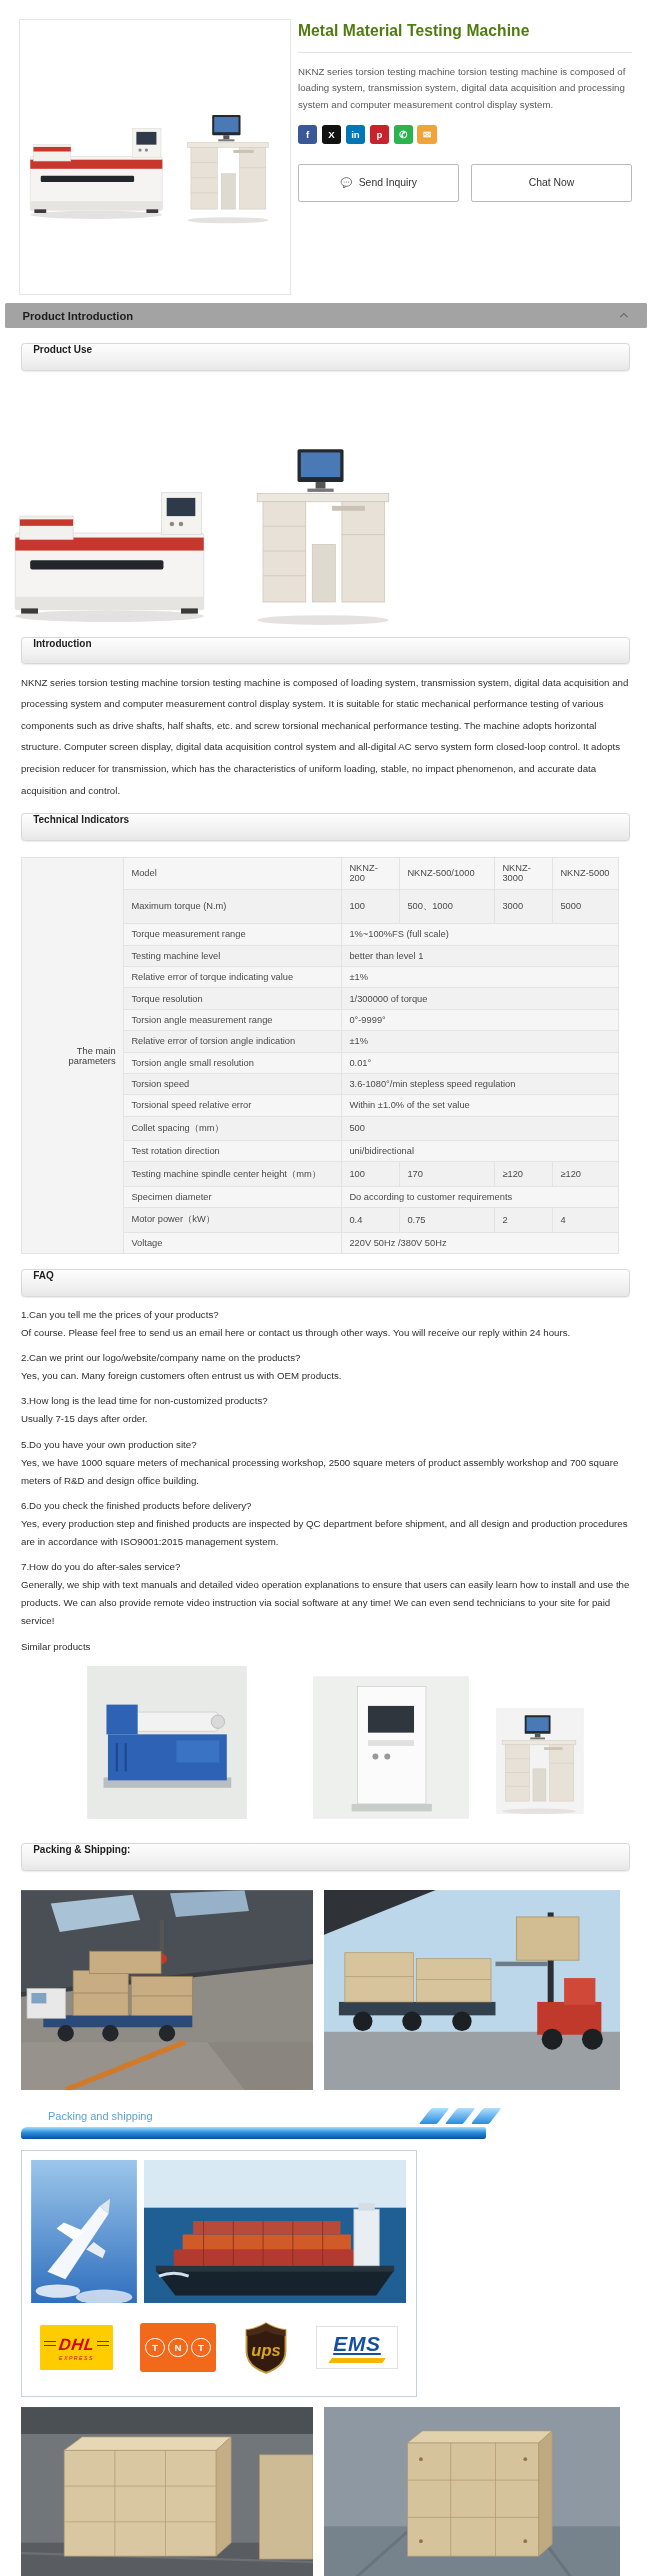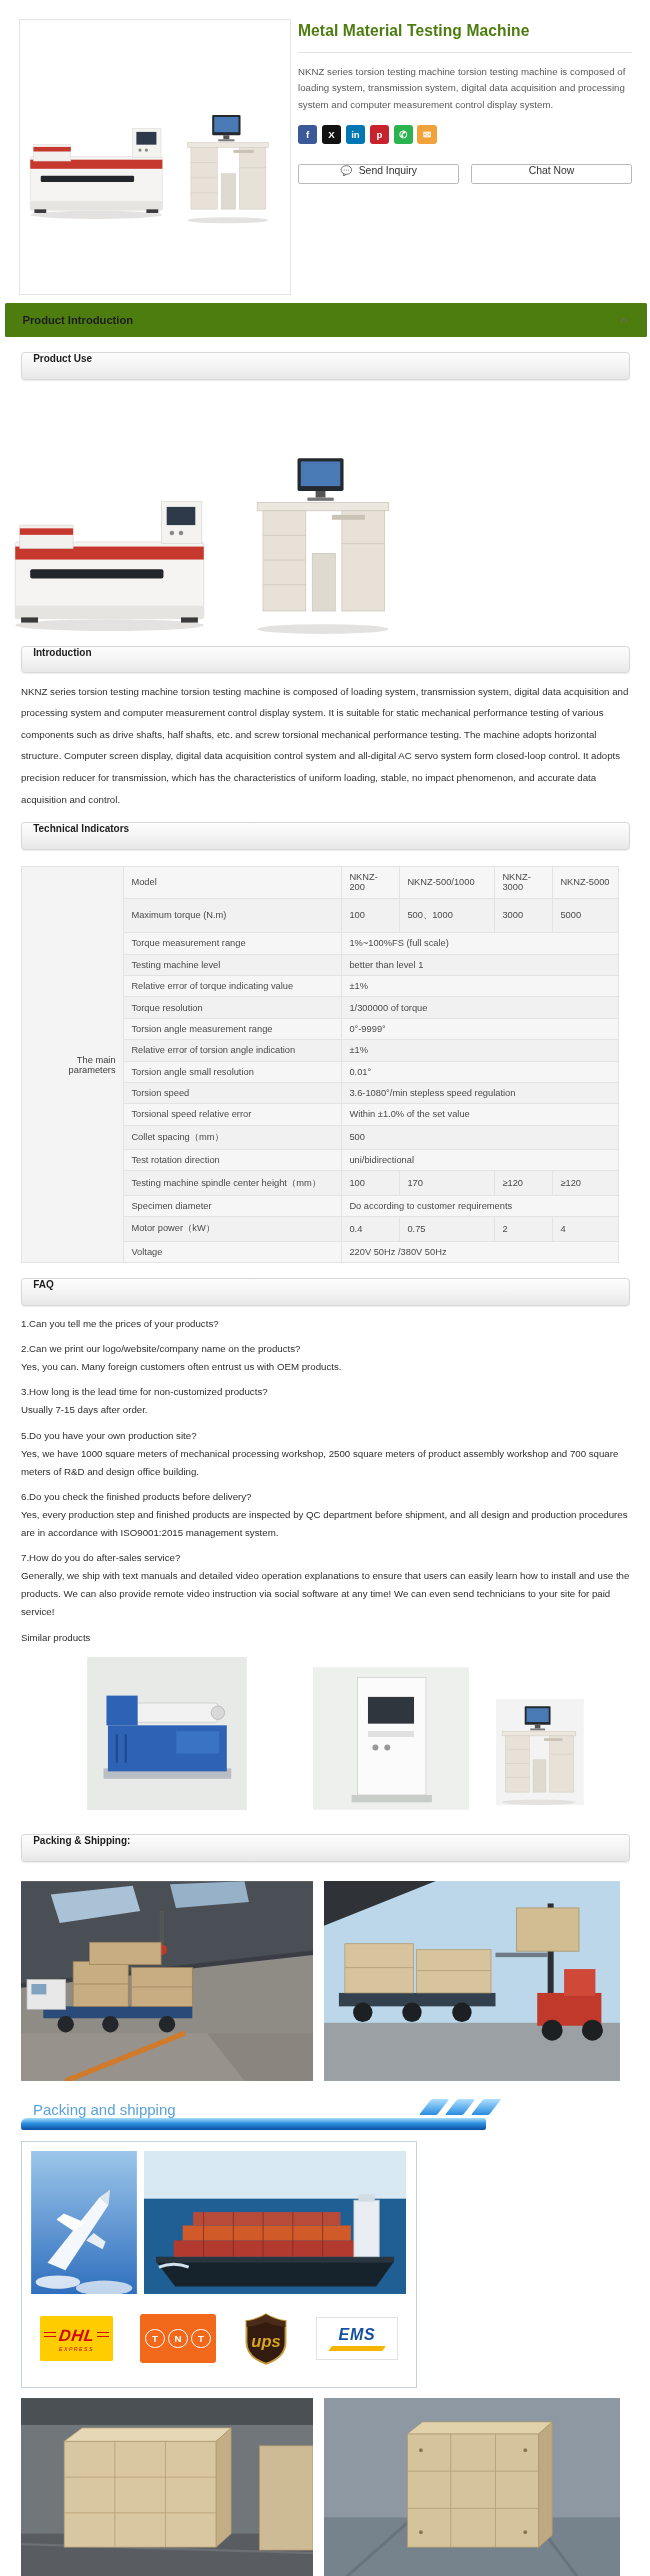--- a/index.html
+++ b/index.html
@@ -19,27 +19,27 @@
   .page-title { font-size: 15.6px; font-weight: bold; color:#4d7c0f; letter-spacing:0.1px; }
   .title-divider { border-bottom: 0.7px solid #e4e4e4; margin: 12px 0 10.4px 0; }
   .product-desc { font-size: 9.7px; color:#5a5a5a; line-height: 16.4px; }
   .social-row { display:flex; gap:4.5px; margin-top: 12px; }
   .social-icon {
     width: 19.4px; height: 19.4px; border-radius: 3px; color:#fff; font-weight:bold;
     font-size: 9.7px; display:flex; align-items:center; justify-content:center; cursor:pointer;
   }
   .btn-row { display:flex; gap: 12px; margin-top: 19.4px; }
   .btn {
-    flex:1; height: 20px; border: 0.7px solid #b9b9b9; border-radius: 2.2px; background:#fff;
-    display:flex; align-items:flex-start; justify-content:center; gap:6px;
+    flex:1; height: 38px; border: 0.7px solid #b9b9b9; border-radius: 2.2px; background:#fff;
+    display:flex; align-items:center; justify-content:center; gap:6px;
     font-size: 10.4px; color:#333; cursor:pointer;
   }
   
   .pi-bar {
-    margin: 9px 4.5px 0 4.5px; height: 34px; background:#4d7c0f; border-radius:1.5px;
+    margin: 9px 4.5px 0 4.5px; height: 25px; background:#a3a3a3; border-radius:1.5px;
     display:flex; align-items:center; justify-content:space-between; padding: 0 18px;
   }
   .pi-bar .label { font-size: 11.2px; font-weight: bold; color:#1d1d1d; }
   .content { padding: 0 21px; }
   .sub-bar {
     height: 27.6px; border: 0.7px solid #d8d8d8; border-radius: 3.7px;
     background: linear-gradient(180deg, #fdfdfd 0%, #f3f3f3 55%, #e7e7e7 100%);
     box-shadow: 0 0.7px 1.5px rgba(0,0,0,.08);
     display:flex; align-items:flex-start; padding: 0 11.2px;
     font-size: 10px; font-weight: bold; color:#1d1d1d;
@@ -61,21 +61,21 @@
   .faq-wrap { margin-top: 9px; font-size: 9.7px; line-height: 18px; color:#2e2e2e; }
   .faq-block { margin-bottom: 7.4px; }
   .similar-label { font-size: 9.7px; color:#2e2e2e; line-height: 18px; }
   
   .similar-row { margin-top: 10.4px; height: 156px; position: relative; }
   .photo { display:block; }
   .trucks-row { margin-top: 19.4px; display:flex; gap: 11.2px; }
   .crates-row { margin-top: 10.4px; display:flex; gap: 11.2px; }
   
   .banner { margin-top: 18px; position: relative; width: 465px; height: 31px; }
-  .banner-label { position:absolute; left: 12px; top: 1.5px; font-size: 15px; color:#5aa2d8; }
+  .banner-label { position:absolute; left: 27px; top: 1.5px; font-size: 11px; color:#5aa2d8; }
   .banner-stripe {
     position:absolute; left:0; right:0; bottom:0; height:12px;
     background: linear-gradient(180deg, #a7e0fb 0%, #2e8fe0 45%, #0b4fa3 100%);
     border-radius: 6px 2.2px 2.2px 2.2px;
   }
   .slash { position:absolute; top: 0; width: 18px; height: 16.4px;
     background: linear-gradient(180deg,#aee0ff,#2a8be0); transform: skewX(-38deg); border-radius:1.5px; }
   .slash.s1 { left: 404px; } .slash.s2 { left: 430px; } .slash.s3 { left: 456px; }
   
   .blue-box { margin-top: 10.4px; width: 396px; border: 0.7px solid #c5d3df; background:#fff; padding: 9px; }
@@ -88,21 +88,21 @@
     background: repeating-linear-gradient(#d40511 0 1.5px, transparent 1.5px 3.7px); }
   .dhl-text { color:#d40511; font-weight:bold; font-style: italic; font-size: 16.4px; letter-spacing: 0.7px; transform: skewX(-8deg); }
   .dhl-sub { color:#d40511; font-style: italic; font-size: 5.2px; letter-spacing: 1.5px; margin-top: 0.7px; }
   .logo-tnt { width: 76px; height: 49px; background:#f2691c; border-radius:3px;
     display:flex; align-items:center; justify-content:center; gap: 3.7px; }
   .tnt-circle { width: 19.4px; height: 19.4px; border-radius: 50%; border: 1.5px solid #fff;
     color:#fff; font-weight:bold; font-size: 9.7px; display:flex; align-items:center; justify-content:center; }
   .logo-ups { width: 46px; height: 54px; position:relative; }
   .logo-ems { width: 82px; height: 43px; background:#fff; border: 0.7px solid #e2e2e2;
     display:flex; flex-direction:column; align-items:center; justify-content:center; }
-  .ems-text { color:#15509e; font-weight: bold; font-style: italic; font-size: 16px; letter-spacing:0.7px; }
+  .ems-text { color:#15509e; font-weight: bold; font-style: italic; font-size: 21px; letter-spacing:0.7px;text-decoration:underline; }
   .ems-swoosh { width: 54px; height: 5.2px; background:#f7b500; transform: skewX(-35deg); margin-top: 2.2px; border-radius:0.7px; }
   svg { display:block; }
   .hidden-defs { position:absolute; width:0; height:0; overflow:hidden; }
 </style>
 </head>
 <body>
 
 <svg class="hidden-defs" xmlns="http://www.w3.org/2000/svg">
   <defs>
     <g id="sym-machine">
@@ -290,20 +290,21 @@
         </tr>
       </tbody>
     </table>
 
   <div class="sub-bar" style="margin-top:15px">
     <span>FAQ</span>
   </div>
   <div class="faq-wrap">
       <div class="faq-block">
         <div>1.Can you tell me the prices of your products?</div>
+        <div>Of course. Please feel free to send us an email here or contact us through other ways. You will receive our reply within 24 hours.</div>
       </div>
       <div class="faq-block">
         <div>2.Can we print our logo/website/company name on the products?</div>
         <div>Yes, you can. Many foreign customers often entrust us with OEM products.</div>
       </div>
       <div class="faq-block">
         <div>3.How long is the lead time for non-customized products?</div>
         <div>Usually 7-15 days after order.</div>
       </div>
       <div class="faq-block">

